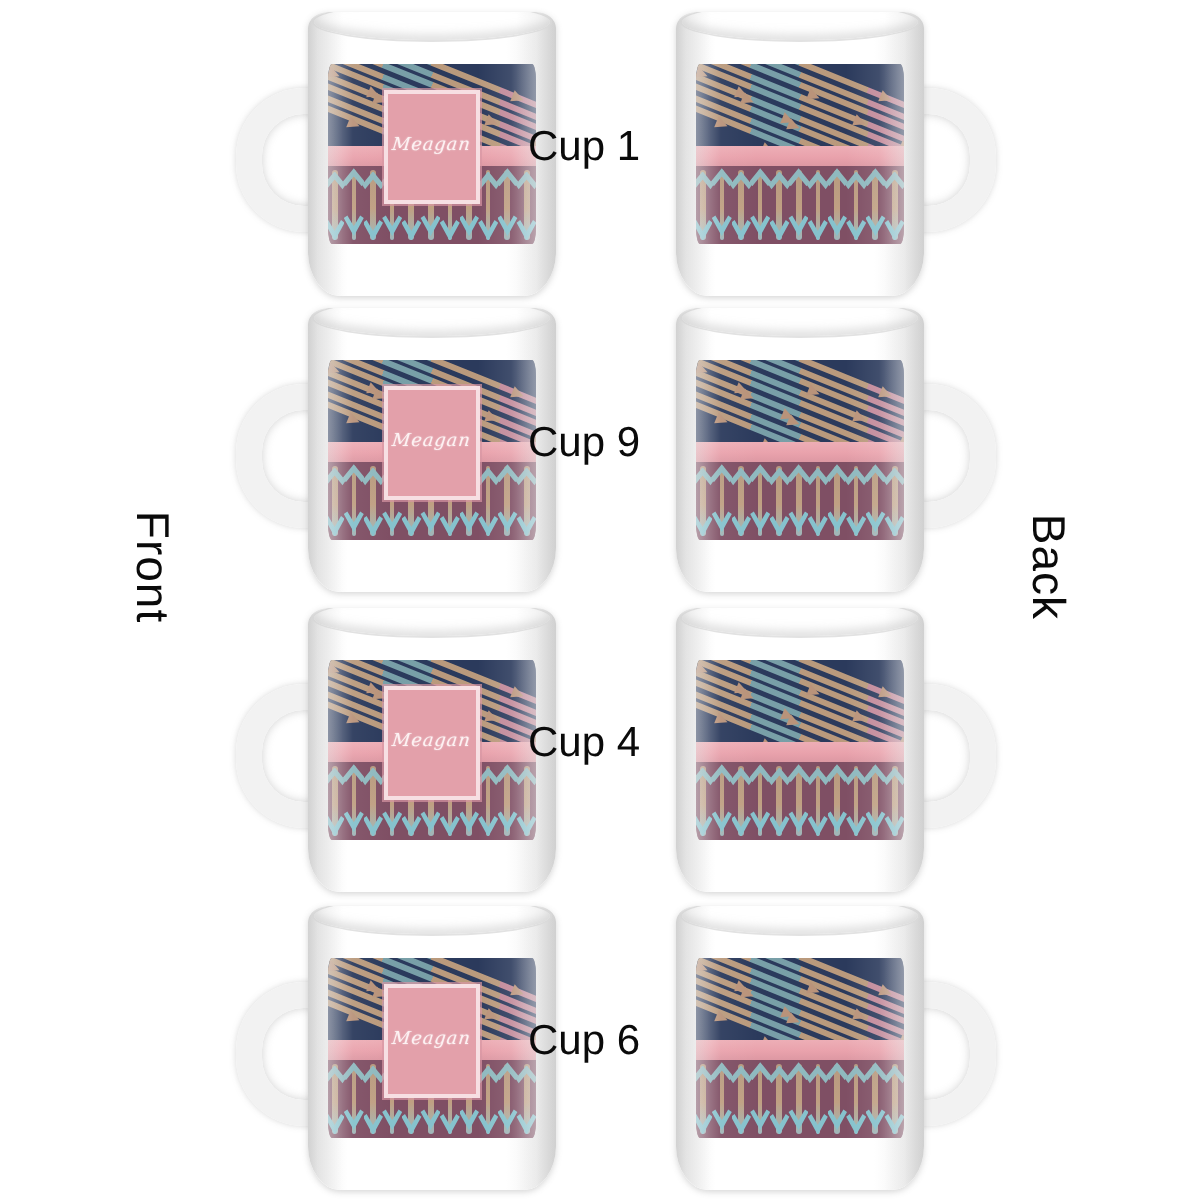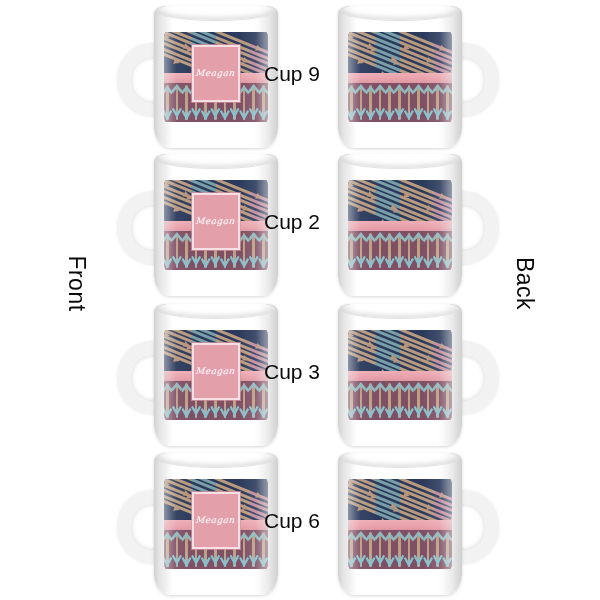--- a/index.html
+++ b/index.html
@@ -355,21 +355,21 @@
             <div class="nameplate">
               <span class="name-text">Meagan</span>
             </div>
           </div>
           <div class="art-shade"></div>
         </div>
         <div class="body-shade"></div>
       </div>
     </div>
 
-    <div class="row-label">Cup 9</div>
+    <div class="row-label">Cup 1</div>
 
     <div class="mug back">
       <div class="handle"></div>
       <div class="mug-body">
         <div class="mug-rim"></div>
         <div class="art-wrap">
           <div class="art-inner">
             <div class="band-navy">
                 <div class="diag" style="top: -2px;"></div>
                 <div class="diag" style="top: 3.5px;"></div>
@@ -506,21 +506,21 @@
             <div class="nameplate">
               <span class="name-text">Meagan</span>
             </div>
           </div>
           <div class="art-shade"></div>
         </div>
         <div class="body-shade"></div>
       </div>
     </div>
 
-    <div class="row-label">Cup 2</div>
+    <div class="row-label">Cup 9</div>
 
     <div class="mug back">
       <div class="handle"></div>
       <div class="mug-body">
         <div class="mug-rim"></div>
         <div class="art-wrap">
           <div class="art-inner">
             <div class="band-navy">
                 <div class="diag" style="top: -2px;"></div>
                 <div class="diag" style="top: 3.5px;"></div>
@@ -657,21 +657,21 @@
             <div class="nameplate">
               <span class="name-text">Meagan</span>
             </div>
           </div>
           <div class="art-shade"></div>
         </div>
         <div class="body-shade"></div>
       </div>
     </div>
 
-    <div class="row-label">Cup 3</div>
+    <div class="row-label">Cup 4</div>
 
     <div class="mug back">
       <div class="handle"></div>
       <div class="mug-body">
         <div class="mug-rim"></div>
         <div class="art-wrap">
           <div class="art-inner">
             <div class="band-navy">
                 <div class="diag" style="top: -2px;"></div>
                 <div class="diag" style="top: 3.5px;"></div>

